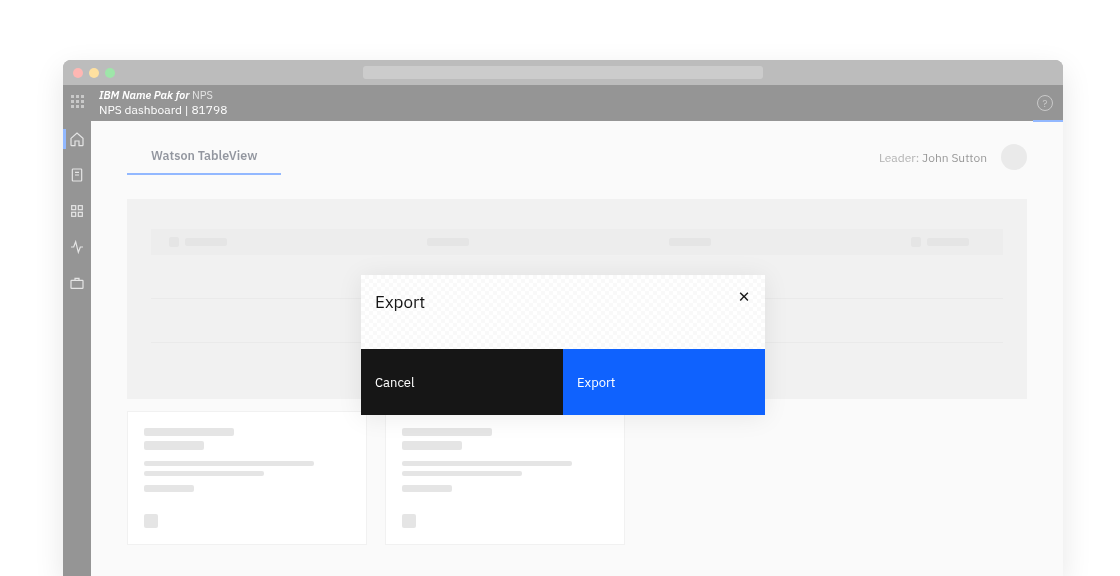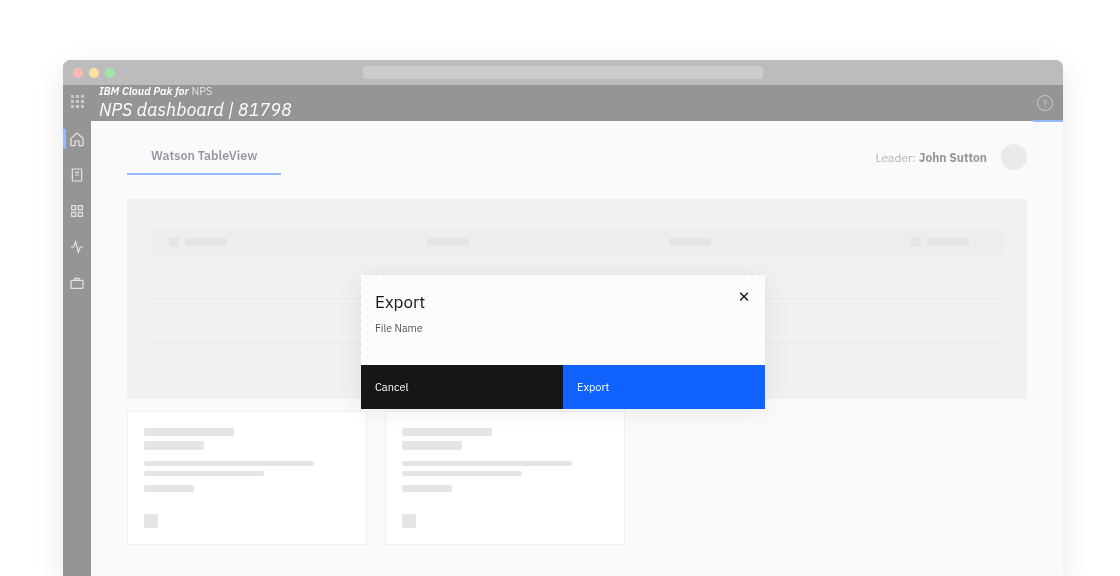--- a/index.html
+++ b/index.html
@@ -48,21 +48,21 @@
     display: grid;
     grid-template-columns: repeat(3, 3px);
     grid-template-rows: repeat(3, 3px);
     gap: 2px;
     margin-right: 12px;
   }
   .apps-icon span { background: #888; }
   .header-text { font-size: 11px; line-height: 1.3; }
   .header-text .top { color: #c6c6c6; }
   .header-text .top b { font-weight: 600; font-style: italic; color: #fff; }
-  .header-text .bottom { font-size: 18px; font-style: italic; }
+  .header-text .bottom { font-size: 12px; }
   .help-icon {
     position: absolute;
     right: 10px; top: 10px;
     width: 16px; height: 16px;
     border: 1.5px solid #888;
     border-radius: 50%;
     color: #888;
     font-size: 10px;
     display: flex;
     align-items: center; justify-content: center;
@@ -122,21 +122,21 @@
     border-bottom: 2px solid #0f62fe;
   }
   .leader {
     margin-left: auto;
     font-size: 12px;
     color: #525252;
     display:flex;
     align-items:center;
     gap:14px;
   }
-  .leader b { color: #161616; font-weight:700; }
+  .leader b { color: #161616; font-weight:400; }
   .avatar {
     width: 26px; height: 26px; border-radius: 50%;
     background: #d0d0d0;
   }
   
   .panel {
     margin-top: 24px;
     background: #e0e0e0;
     height: 200px;
     padding: 30px 24px;
@@ -189,23 +189,23 @@
   }
   .field-label { font-size:10.5px; color:#525252; margin-bottom:2px; }
   .field-input {
     width:100%; padding:7px 10px;
     border:none; border-bottom:1px solid #8d8d8d;
     background:#fff; font-size:12px; color:#161616;
     outline:none;
   }
   .modal-actions { display:flex; }
   .modal-btn {
-    flex:1; height:44px; border:none;
+    flex:1; height:66px; border:none;
     text-align:left; padding:0 14px;
-    font-size:11px; cursor:pointer;
+    font-size:13px; cursor:pointer;
   }
   .btn-cancel { background:#161616; color:#fff; }
   .btn-export { background:#0f62fe; color:#fff; }
 </style>
 </head>
 <body>
 
 <div class="window-frame">
 
   <div class="titlebar">
@@ -223,21 +223,21 @@
         <span></span>
         <span></span>
         <span></span>
         <span></span>
         <span></span>
         <span></span>
         <span></span>
         <span></span>
     </div>
     <div class="header-text">
-      <div class="top"><b>IBM Cloud Pak for</b> <span>NPS</span></div>
+      <div class="top"><b>IBM Name Pak for</b> <span>NPS</span></div>
       <div class="bottom">NPS dashboard | 81798</div>
     </div>
     <div class="help-icon">?</div>
     <div class="header-accent"></div>
   </div>
 
   <div class="body-row">
     <div class="sidebar">
       <div class="sidebar-item active">
         <svg viewBox="0 0 24 24" fill="none" stroke="currentColor" stroke-width="1.8">
@@ -318,21 +318,20 @@
         </div>
       </div>
     </div>
   </div>
 
   <div class="overlay">
     <div class="modal">
       <div class="modal-body">
         <div class="modal-close">✕</div>
         <div class="modal-title">Export</div>
-        <div class="field-label">File Name</div>
       </div>
       <div class="modal-actions">
         <button class="modal-btn btn-cancel">Cancel</button>
         <button class="modal-btn btn-export">Export</button>
       </div>
     </div>
   </div>
 
 </div>
 

